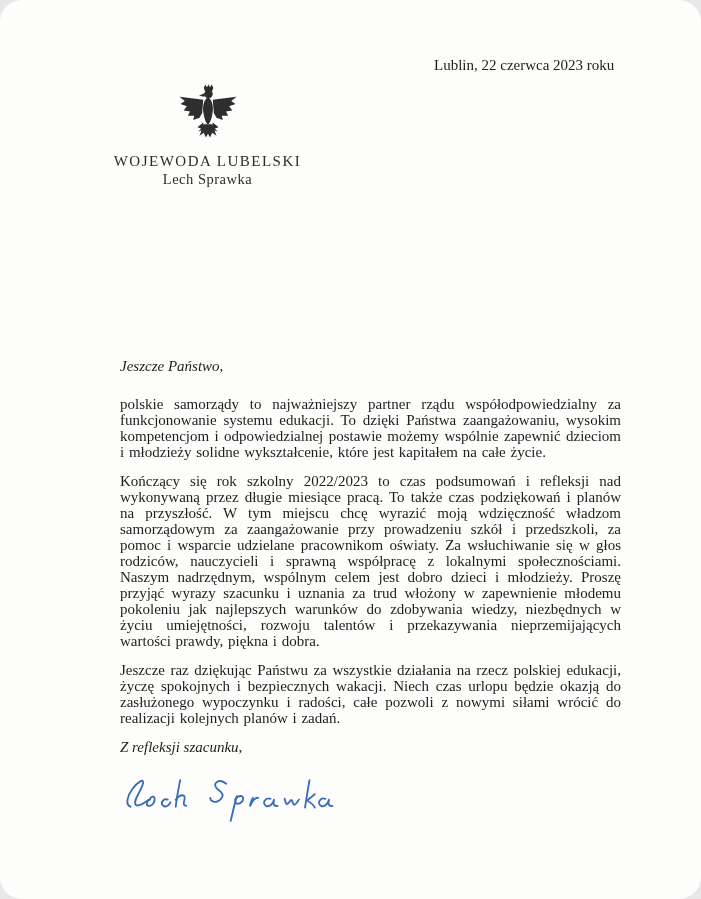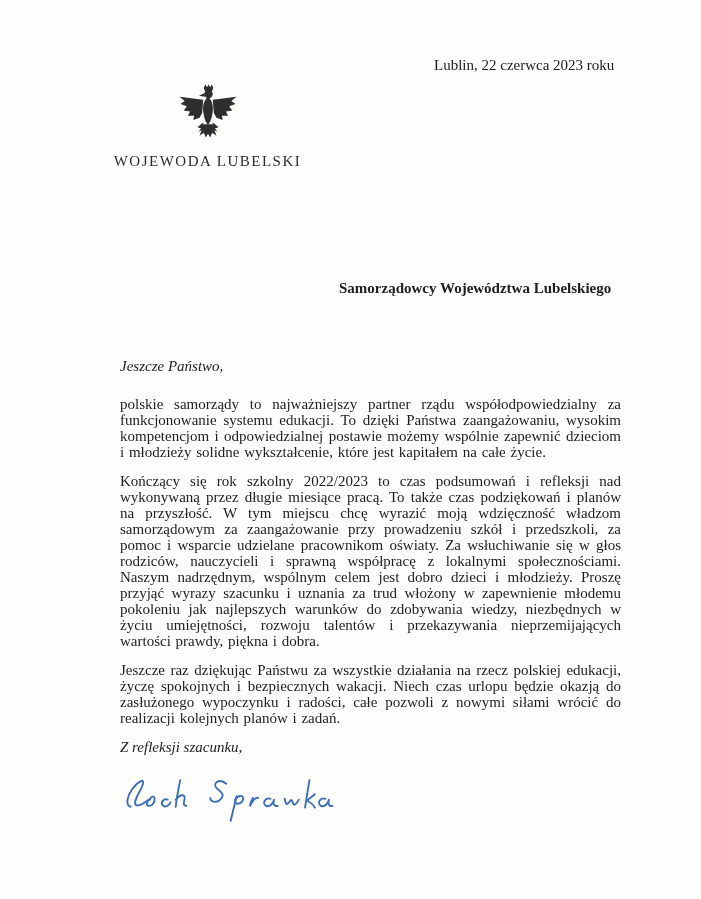--- a/index.html
+++ b/index.html
@@ -9,20 +9,21 @@
   }
   .page {
     position: relative;
     width: 701px;
     height: 899px;
     margin: 0 auto;
     background: #fdfdfc;
     color: #1d1d1d;
     font-family: "Liberation Serif", "DejaVu Serif", serif;
     overflow: hidden;
+    border-radius: 22px;
   }
   .date {
     position: absolute;
     top: 57px;
     left: 434px;
     font-size: 15px;
     white-space: nowrap;
   }
   .letterhead {
     position: absolute;
@@ -119,23 +120,23 @@
       <polygon points="51,30 6,24 16,32 8,38 20,42 14,50 26,52 22,60 34,60 32,68 44,64 49,55"></polygon>
 
       <polygon points="69,30 114,24 104,32 112,38 100,42 106,50 94,52 98,60 86,60 88,68 76,64 71,55"></polygon>
 
       <polygon points="51,73 40,82 47,84 42,90 53,86"></polygon>
       <polygon points="69,73 80,82 73,84 78,90 67,86"></polygon>
 
       <polygon points="52,76 68,76 76,98 68,92 64,101 60,94 56,101 52,92 44,98"></polygon>
     </svg>
     <div class="office">WOJEWODA LUBELSKI</div>
+    <div class="official">Lech Sprawka</div>
   </div>
 
-  <div class="addressee">Samorządowcy Województwa Lubelskiego</div>
 
   <div class="body">
     <div class="salutation">Jeszcze Państwo,</div>
     <p>polskie samorządy to najważniejszy partner rządu współodpowiedzialny za funkcjonowanie systemu edukacji. To dzięki Państwa zaangażowaniu, wysokim kompetencjom i odpowiedzialnej postawie możemy wspólnie zapewnić dzieciom i młodzieży solidne wykształcenie, które jest kapitałem na całe życie.</p>
     <p>Kończący się rok szkolny 2022/2023 to czas podsumowań i refleksji nad wykonywaną przez długie miesiące pracą. To także czas podziękowań i planów na przyszłość. W tym miejscu chcę wyrazić moją wdzięczność władzom samorządowym za zaangażowanie przy prowadzeniu szkół i przedszkoli, za pomoc i wsparcie udzielane pracownikom oświaty. Za wsłuchiwanie się w głos rodziców, nauczycieli i sprawną współpracę z lokalnymi społecznościami. Naszym nadrzędnym, wspólnym celem jest dobro dzieci i młodzieży. Proszę przyjąć wyrazy szacunku i uznania za trud włożony w zapewnienie młodemu pokoleniu jak najlepszych warunków do zdobywania wiedzy, niezbędnych w życiu umiejętności, rozwoju talentów i przekazywania nieprzemijających wartości prawdy, piękna i dobra.</p>
     <p>Jeszcze raz dziękując Państwu za wszystkie działania na rzecz polskiej edukacji, życzę spokojnych i bezpiecznych wakacji. Niech czas urlopu będzie okazją do zasłużonego wypoczynku i radości, całe pozwoli z nowymi siłami wrócić do realizacji kolejnych planów i zadań.</p>
     <div class="closing">Z refleksji szacunku,</div>
 
     <svg class="signature" viewBox="0 0 240 70" xmlns="http://www.w3.org/2000/svg">
 

